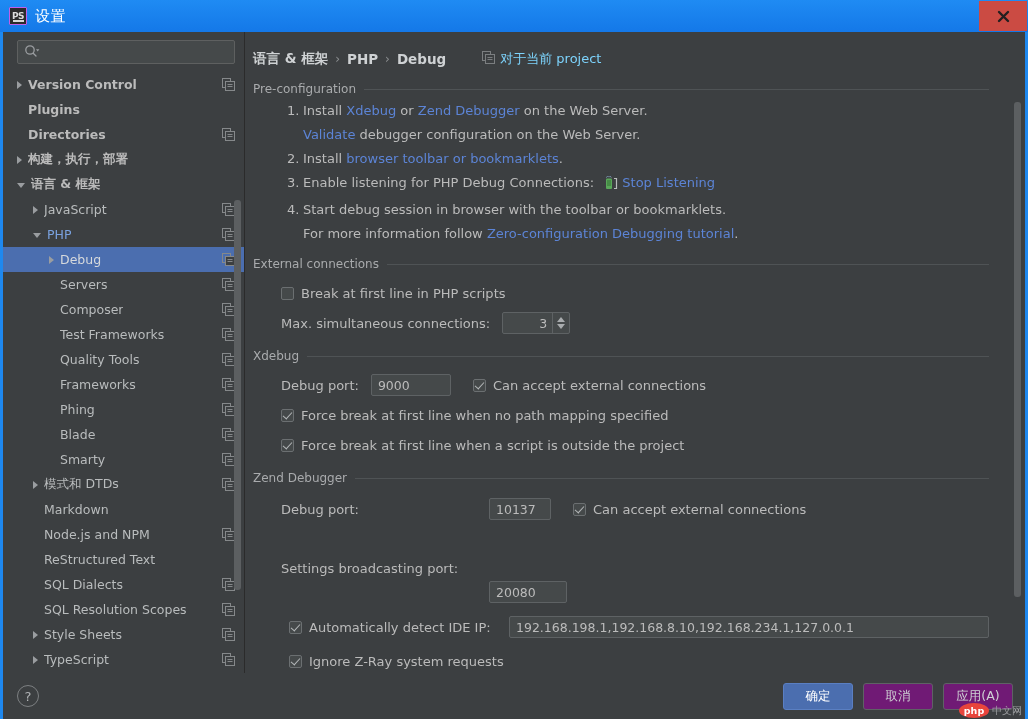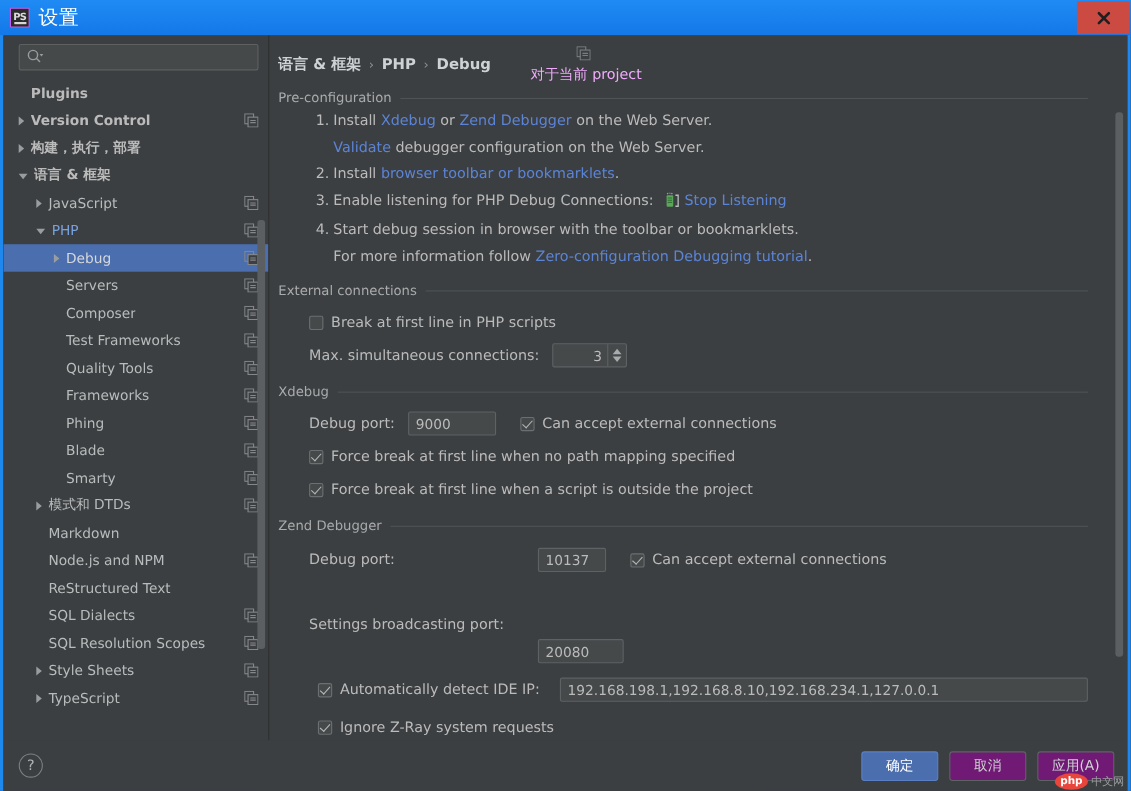--- a/index.html
+++ b/index.html
@@ -36,21 +36,21 @@
   }
   .ps-icon .ps-txt {
     font-size: 9px; font-weight: bold; color: #dcdcdc;
     line-height: 9px; letter-spacing: -0.5px;
   }
   .ps-icon .ps-bar {
     position: absolute; bottom: 2px; left: 3px;
     width: 11px; height: 2px; background: #d7d7d7;
   }
   #title-text {
-    color: #ffffff; font-size: 18px;
+    color: #ffffff; font-size: 15px;
     margin-left: 8px; letter-spacing: 0.5px;
   }
   #close-btn {
     position: absolute; right: 1px; top: 1px;
     width: 48px; height: 30px;
     background: #cb4b43;
     display: flex; align-items: center; justify-content: center;
     cursor: pointer;
   }
   #close-btn svg { display:block; }
@@ -162,21 +162,21 @@
     display: flex; align-items: center;
     padding: 6px 0 0 8px;
     font-size: 13.5px;
     height: 28px;
   }
   .crumb { color: #cfd2d4; font-weight: bold; }
   .crumb-sep { color: #8c8f91; margin: 0 7px; font-size: 12px; }
   #scope-hint {
     display: flex; align-items: center;
     margin-left: 36px;
-    color: #f0abfc; font-size: 13px; flex-direction: column;
+    color: #7dd3fc; font-size: 13px;
   }
   #scope-hint .copy-ic { position: static; margin-right: 5px; }
 
   .section { margin-top: 12px; padding-left: 8px; padding-right: 36px; }
   .sec-head {
     display: flex; align-items: center;
     color: #a9abad; font-size: 12px;
     margin-bottom: 4px;
   }
   .sec-head .sec-line {
@@ -348,26 +348,35 @@
                 <path d="M12 5.2 L15.4 5.2 L13.7 7.4 Z" fill="#9a9da0"></path>
               </svg>
             </span>
             <input id="search-input" type="text" placeholder="" style="">
           </div>
         </div>
 
         <div id="tree-scroll">
           <div id="tree">
               <div class="tree-row bold" style="padding-left: 14px;">
-                <span class="arrow hidden"></span>
-                <span class="tree-label">Plugins</span>
-              </div>
-              <div class="tree-row bold" style="padding-left: 14px;">
                 <span class="arrow"></span>
                 <span class="tree-label">Version Control</span>
+                <span class="copy-ic"><svg width="13" height="13" viewBox="0 0 13 13">
+                    <rect x="0.5" y="0.5" width="8" height="9" fill="none" stroke="#85888a"></rect>
+                    <rect x="3.5" y="3.5" width="9" height="9" fill="#3c3f41" stroke="#85888a"></rect>
+                    <path d="M5.5 6.5 H10.5 M5.5 8.5 H10.5" stroke="#85888a"></path>
+                  </svg></span>
+              </div>
+              <div class="tree-row bold" style="padding-left: 14px;">
+                <span class="arrow hidden"></span>
+                <span class="tree-label">Plugins</span>
+              </div>
+              <div class="tree-row bold" style="padding-left: 14px;">
+                <span class="arrow hidden"></span>
+                <span class="tree-label">Directories</span>
                 <span class="copy-ic"><svg width="13" height="13" viewBox="0 0 13 13">
                     <rect x="0.5" y="0.5" width="8" height="9" fill="none" stroke="#85888a"></rect>
                     <rect x="3.5" y="3.5" width="9" height="9" fill="#3c3f41" stroke="#85888a"></rect>
                     <path d="M5.5 6.5 H10.5 M5.5 8.5 H10.5" stroke="#85888a"></path>
                   </svg></span>
               </div>
               <div class="tree-row bold" style="padding-left: 14px;">
                 <span class="arrow"></span>
                 <span class="tree-label">构建，执行，部署</span>
               </div>

